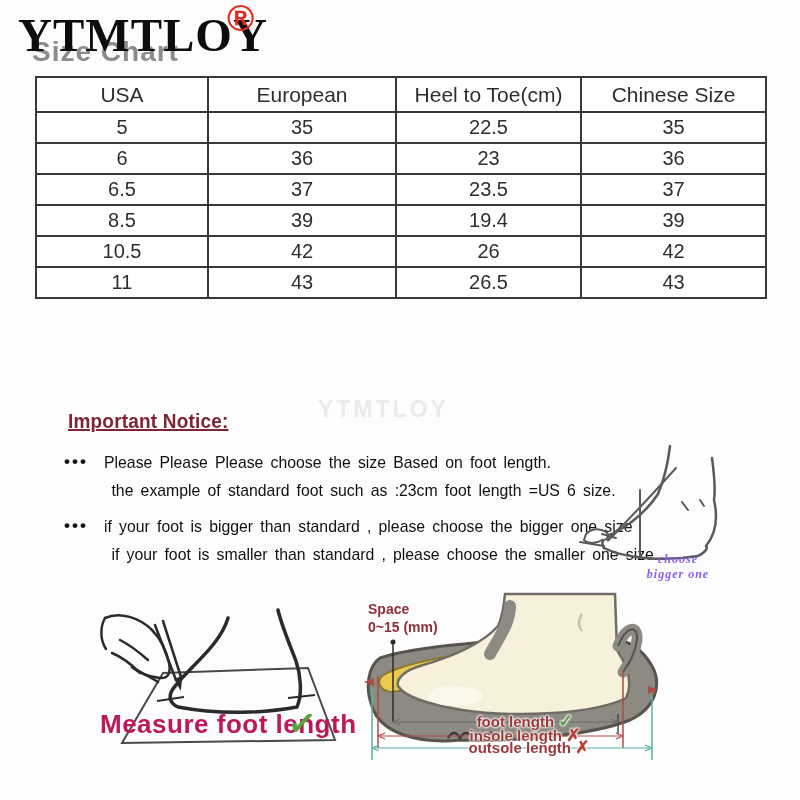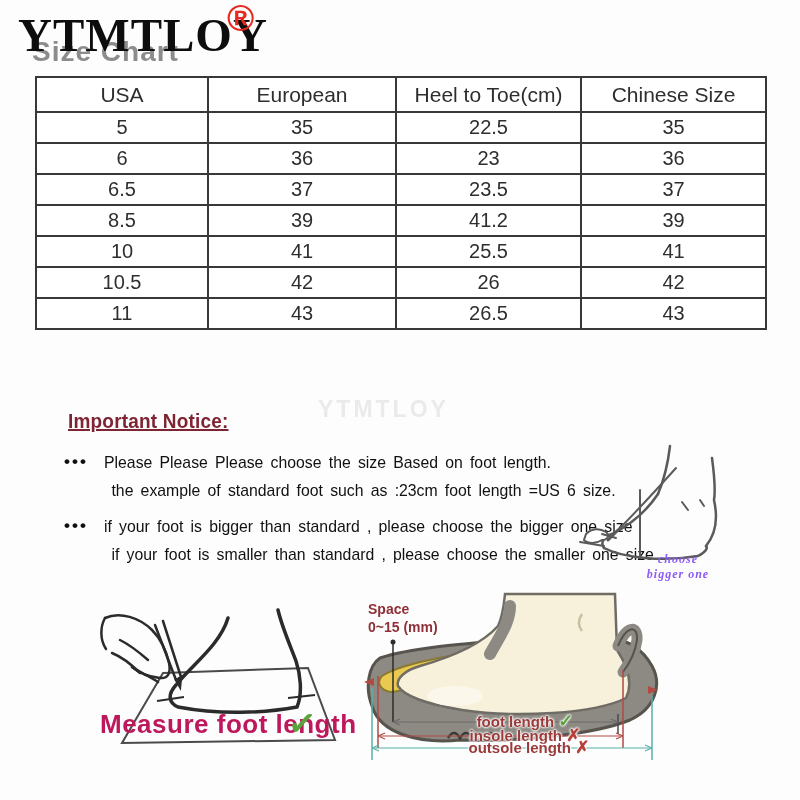--- a/index.html
+++ b/index.html
@@ -132,28 +132,22 @@
         </tr>
         <tr>
           <td>6.5</td>
           <td>37</td>
           <td>23.5</td>
           <td>37</td>
         </tr>
         <tr>
           <td>8.5</td>
           <td>39</td>
-          <td>41.2</td>
+          <td>19.4</td>
           <td>39</td>
-        </tr>
-        <tr>
-          <td>10</td>
-          <td>41</td>
-          <td>25.5</td>
-          <td>41</td>
         </tr>
         <tr>
           <td>10.5</td>
           <td>42</td>
           <td>26</td>
           <td>42</td>
         </tr>
         <tr>
           <td>11</td>
           <td>43</td>

